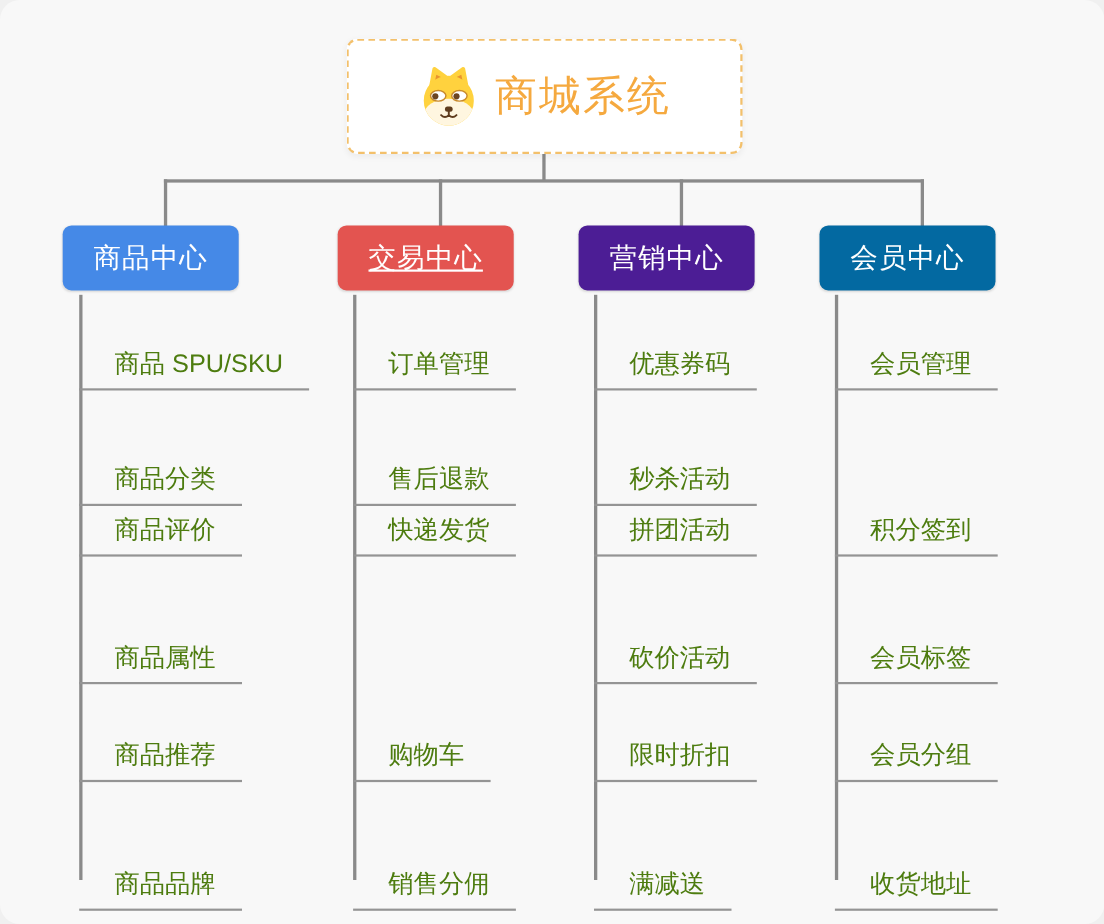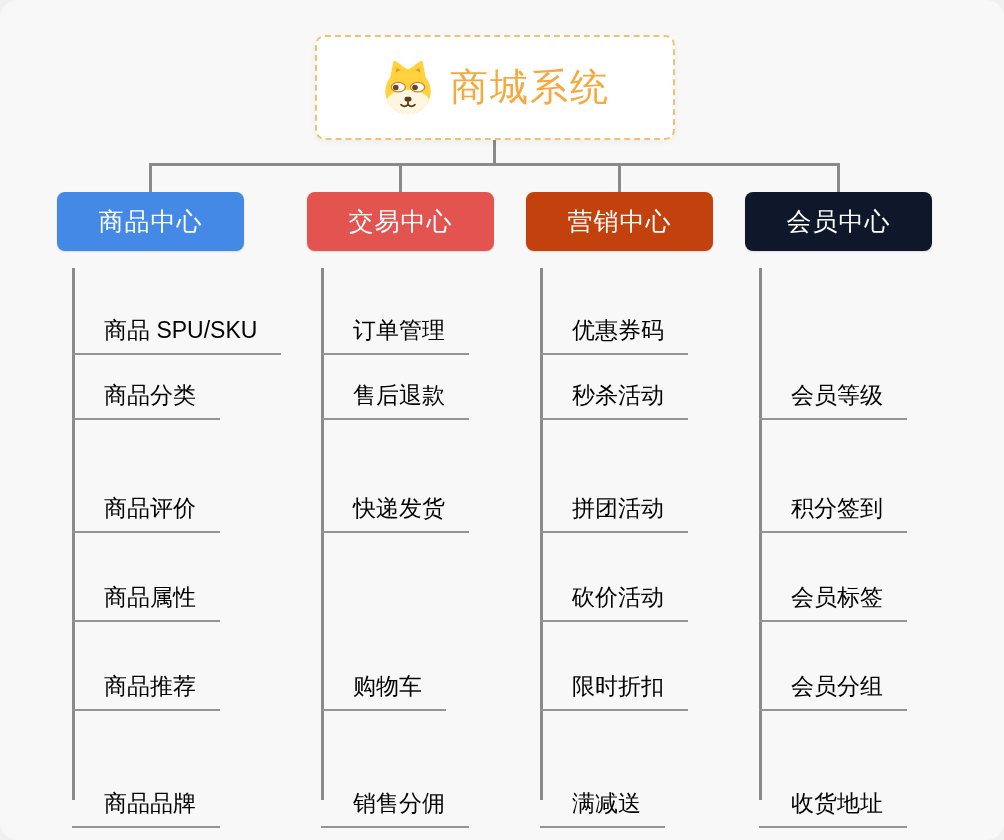--- a/index.html
+++ b/index.html
@@ -42,22 +42,22 @@
   .line{position:absolute;background:#8a8a8a;}
   .root-stub{left:493px;top:140px;width:3px;height:24px;}
   .bus{left:149px;top:163px;width:691px;height:3px;}
   .stub{top:163px;width:3px;height:46px;}
   .stub.s1{left:149px}.stub.s2{left:399px}.stub.s3{left:618px}.stub.s4{left:837px}
   .spine{top:268px;width:3px;height:532px;}
   .spine.c1{left:72px}.spine.c2{left:321px}.spine.c3{left:540px}.spine.c4{left:759px}
   
   .branch{
     position:absolute;
-    top:192px;
-    width:187px; height:59px;
+    top:205px;
+    width:160px; height:59px;
     box-sizing:border-box;
     border-radius:8px;
     display:flex;
     align-items:center;
     justify-content:center;
     color:#ffffff;
     font-size:25px;
     letter-spacing:1px;
     white-space:nowrap;
     box-shadow:0 1px 2px rgba(0,0,0,0.12);
@@ -67,26 +67,26 @@
   
   .leaf{
     position:absolute;
     box-sizing:border-box;
     height:40px;
     display:flex;
     align-items:flex-end;
     padding:0 24px 7px 32px;
     border-bottom:2px solid #949494;
     font-size:23px;
-    color:#000000;
+    color:#4d7c0f;
     white-space:nowrap;
     cursor:pointer;
   }
   .leaf.c1{left:72px}.leaf.c2{left:321px}.leaf.c3{left:540px}.leaf.c4{left:759px}
-  .leaf.r1{top:315px}.leaf.r2{top:380px}.leaf.r3{top:493px}
+  .leaf.r1{top:315px}.leaf.r2{top:420px}.leaf.r3{top:466px}
   .leaf.r4{top:582px}.leaf.r5{top:671px}.leaf.r6{top:788px}
 </style>
 </head>
 <body>
 
 <div id="canvas">
 
   <div class="line root-stub"></div>
   <div class="line bus"></div>
   <div class="line stub s1"></div>
@@ -117,23 +117,23 @@
       <circle cx="18" cy="31.5" r="3.2" fill="#6b4423"></circle>
       <circle cx="40" cy="31.5" r="3.2" fill="#6b4423"></circle>
 
       <rect x="28" y="42" width="8" height="5.5" rx="2.6" fill="#5f3c1e"></rect>
       <path d="M32,47 L32,51 M24,51 Q28,55 32,51 Q36,55 40,51" fill="none" stroke="#5f3c1e" stroke-width="2" stroke-linecap="round"></path>
     </svg>
     <span class="root-title">商城系统</span>
   </div>
 
   <div class="branch b1" style="background-color: rgb(69, 137, 231);">商品中心</div>
-  <div class="branch b2" style="background-color: rgb(227, 84, 80);">交易中心</div>
-  <div class="branch b3" style="background-color: #c2410c;">营销中心</div>
-  <div class="branch b4" style="background-color: #0f172a;">会员中心</div>
+  <div class="branch b2" style="background-color: rgb(227, 84, 80); text-decoration: underline;">交易中心</div>
+  <div class="branch b3" style="background-color: #4c1d95;">营销中心</div>
+  <div class="branch b4" style="background-color: #0369a1;">会员中心</div>
 
   <div class="leaf c1 r1">商品 SPU/SKU</div>
   <div class="leaf c1 r2">商品分类</div>
   <div class="leaf c1 r3">商品评价</div>
   <div class="leaf c1 r4">商品属性</div>
   <div class="leaf c1 r5">商品推荐</div>
   <div class="leaf c1 r6">商品品牌</div>
 
   <div class="leaf c2 r1">订单管理</div>
   <div class="leaf c2 r2">售后退款</div>
@@ -141,19 +141,19 @@
   <div class="leaf c2 r5">购物车</div>
   <div class="leaf c2 r6">销售分佣</div>
 
   <div class="leaf c3 r1">优惠券码</div>
   <div class="leaf c3 r2">秒杀活动</div>
   <div class="leaf c3 r3">拼团活动</div>
   <div class="leaf c3 r4">砍价活动</div>
   <div class="leaf c3 r5">限时折扣</div>
   <div class="leaf c3 r6">满减送</div>
 
-  <div class="leaf c4 r2">会员等级</div>
+  <div class="leaf c4 r1">会员管理</div>
   <div class="leaf c4 r3">积分签到</div>
   <div class="leaf c4 r4">会员标签</div>
   <div class="leaf c4 r5">会员分组</div>
   <div class="leaf c4 r6">收货地址</div>
 
 </div>
 
 </body></html>

